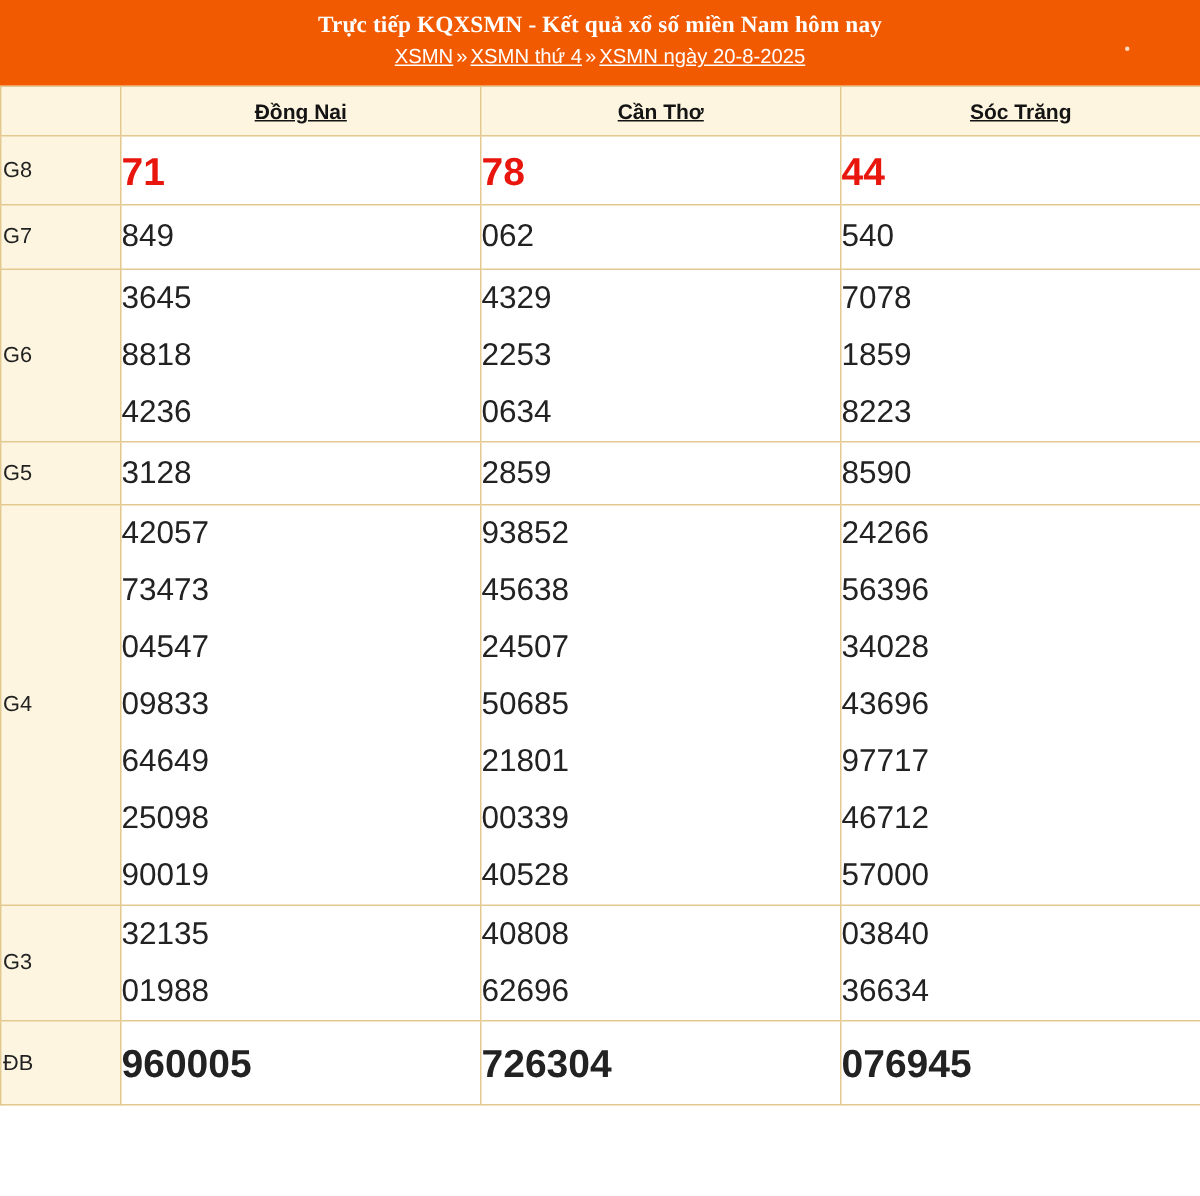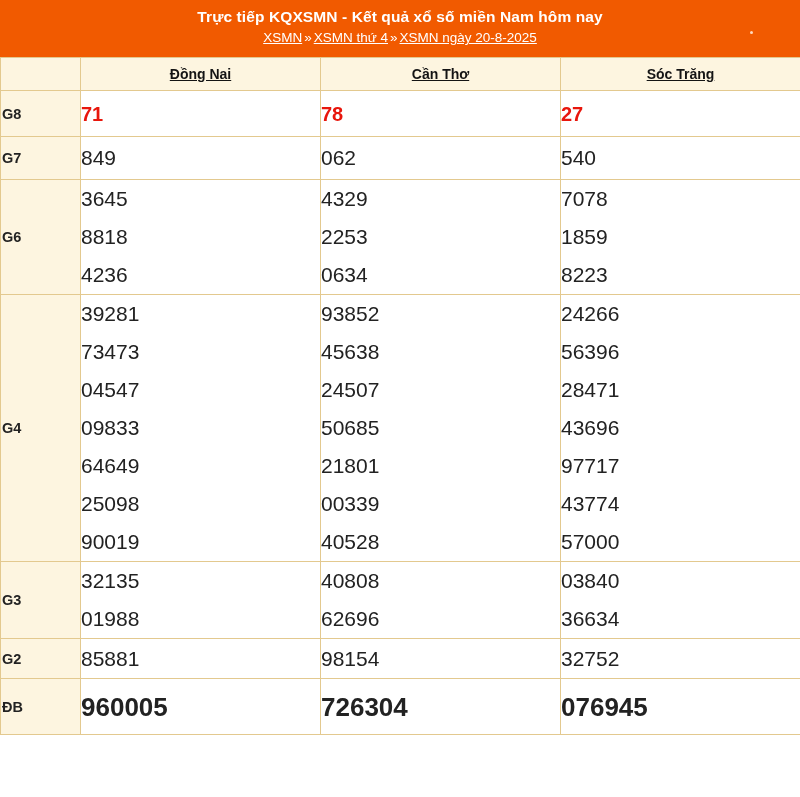--- a/index.html
+++ b/index.html
@@ -30,20 +30,21 @@
     padding-top: 7px;
     text-align: center;
     position: relative;
   }
   .header-title {
     font-size: 15.5px;
     font-weight: bold;
     letter-spacing: 0.1px;
     line-height: 20px;
     color: #ffffff;
+    font-family: Liberation Serif, serif;
   }
   .header-breadcrumb {
     font-size: 13.5px;
     line-height: 22px;
     color: #ffffff;
     white-space: nowrap;
   }
   .header-breadcrumb a {
     color: #ffffff;
     text-decoration: underline;
@@ -90,38 +91,38 @@
     text-decoration: underline;
     color: #141414;
   }
   table.results thead th.corner {
     background: #fdf5e0;
   }
 
   td.rowlabel {
     background: #fdf5e0;
     font-size: 14.5px;
-    font-weight: bold;
+    font-weight: normal;
     color: #1a1a1a;
   }
 
   td.num {
     font-size: 21px;
     line-height: 38px;
     color: #1c1c1c;
     padding: 0;
   }
   td.num .n {
     display: block;
     line-height: 38px;
   }
 
   td.g8 .n, td.g8 {
     color: #e8160c;
-    font-size: 20px;
+    font-size: 26px;
     font-weight: bold;
   }
   tr.r-g8 td.num { height: 45px; }
   tr.r-g7 td.num { height: 42px; margin-top: 28px; }
   tr.r-g5 td.num { height: 41px; }
   tr.r-g2 td.num { height: 39px; }
   tr.r-g1 td.num { height: 39px; }
 
   td.db {
     color: #e8160c;
@@ -161,21 +162,21 @@
     <tbody>
         <tr class="r-g8">
           <td class="rowlabel">G8</td>
           <td class="num g8">
             <span class="n">71</span>
           </td>
           <td class="num g8">
             <span class="n">78</span>
           </td>
           <td class="num g8">
-            <span class="n">27</span>
+            <span class="n">44</span>
           </td>
         </tr>
         <tr class="r-g7">
           <td class="rowlabel">G7</td>
           <td class="num">
             <span class="n">849</span>
           </td>
           <td class="num">
             <span class="n">062</span>
           </td>
@@ -194,75 +195,75 @@
             <span class="n">4329</span>
             <span class="n">2253</span>
             <span class="n">0634</span>
           </td>
           <td class="num">
             <span class="n">7078</span>
             <span class="n">1859</span>
             <span class="n">8223</span>
           </td>
         </tr>
+        <tr class="r-g5">
+          <td class="rowlabel">G5</td>
+          <td class="num">
+            <span class="n">3128</span>
+          </td>
+          <td class="num">
+            <span class="n">2859</span>
+          </td>
+          <td class="num">
+            <span class="n">8590</span>
+          </td>
+        </tr>
         <tr class="r-g4">
           <td class="rowlabel">G4</td>
           <td class="num">
-            <span class="n">39281</span>
+            <span class="n">42057</span>
             <span class="n">73473</span>
             <span class="n">04547</span>
             <span class="n">09833</span>
             <span class="n">64649</span>
             <span class="n">25098</span>
             <span class="n">90019</span>
           </td>
           <td class="num">
             <span class="n">93852</span>
             <span class="n">45638</span>
             <span class="n">24507</span>
             <span class="n">50685</span>
             <span class="n">21801</span>
             <span class="n">00339</span>
             <span class="n">40528</span>
           </td>
           <td class="num">
             <span class="n">24266</span>
             <span class="n">56396</span>
-            <span class="n">28471</span>
+            <span class="n">34028</span>
             <span class="n">43696</span>
             <span class="n">97717</span>
-            <span class="n">43774</span>
+            <span class="n">46712</span>
             <span class="n">57000</span>
           </td>
         </tr>
         <tr class="r-g3">
           <td class="rowlabel">G3</td>
           <td class="num">
             <span class="n">32135</span>
             <span class="n">01988</span>
           </td>
           <td class="num">
             <span class="n">40808</span>
             <span class="n">62696</span>
           </td>
           <td class="num">
             <span class="n">03840</span>
             <span class="n">36634</span>
-          </td>
-        </tr>
-        <tr class="r-g2">
-          <td class="rowlabel">G2</td>
-          <td class="num">
-            <span class="n">85881</span>
-          </td>
-          <td class="num">
-            <span class="n">98154</span>
-          </td>
-          <td class="num">
-            <span class="n">32752</span>
           </td>
         </tr>
         <tr class="r-b">
           <td class="rowlabel">ĐB</td>
           <td class="num db">
             <span class="n">960005</span>
           </td>
           <td class="num db">
             <span class="n">726304</span>
           </td>

